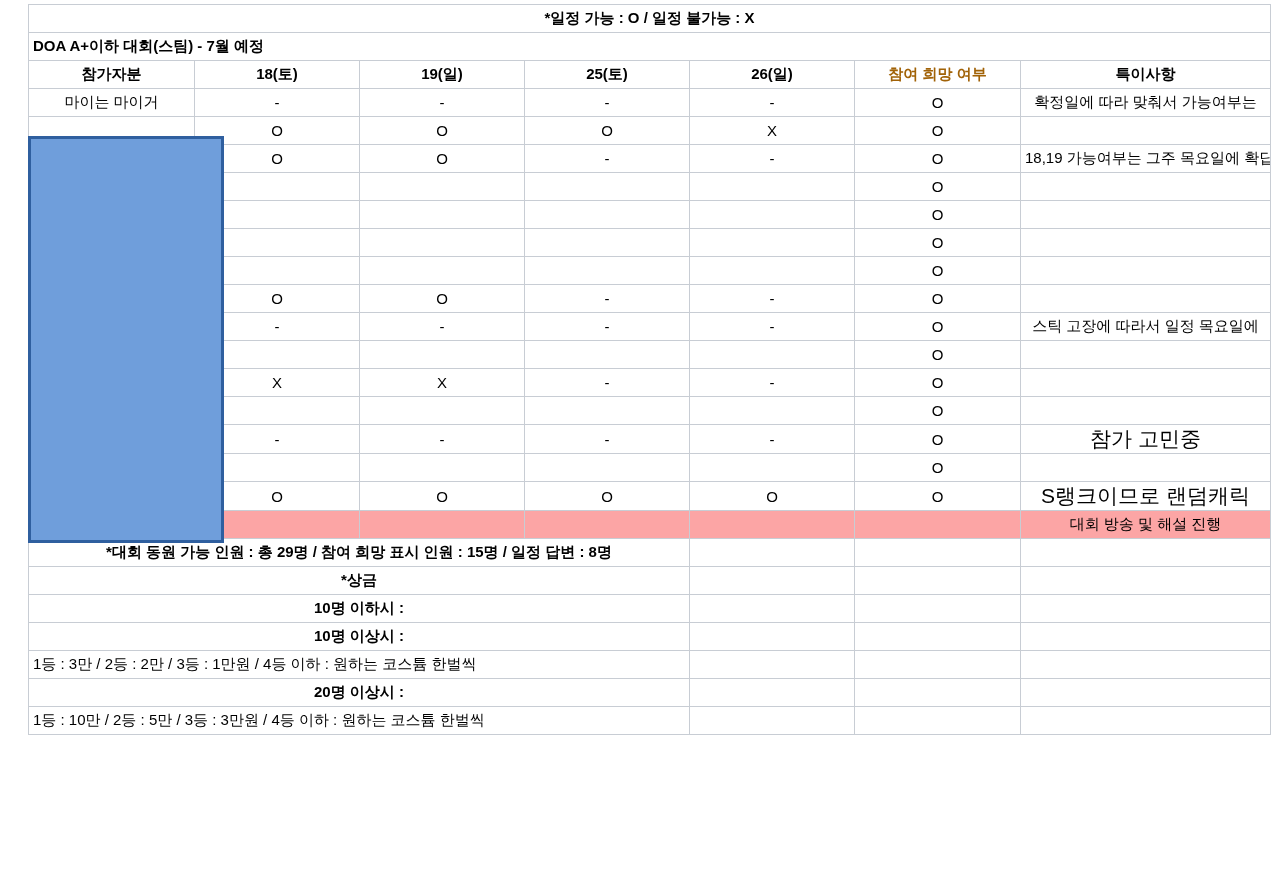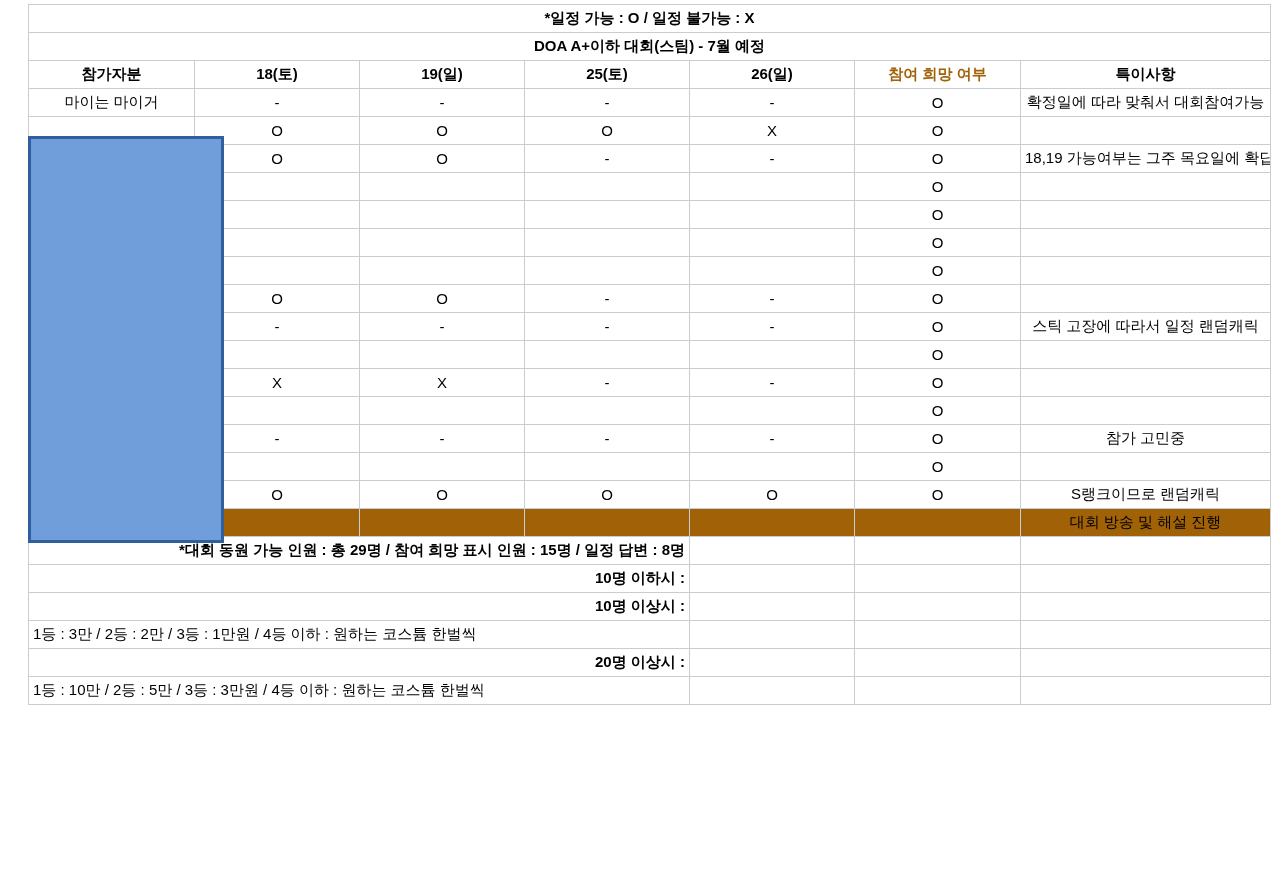--- a/index.html
+++ b/index.html
@@ -42,52 +42,52 @@
   col.c-wish  { width: 166px; }
   col.c-note  { width: 250px; }
 
   .note-banner {
     text-align: center;
     font-size: 15px;
     font-weight: bold;
   }
   .title-row td {
     height: 36px;
-    text-align: center;
+    text-align: left;
     font-size: 23px;
     font-weight: bold;
   }
   .head-row td {
     text-align: center;
     font-weight: bold;
     font-size: 15px;
     height: 28px;
   }
   .head-wish {
     color: #a16207;
   }
   .mark { text-align: center; font-size: 15px; }
   .name-cell { text-align: center; font-size: 15px; margin-top: 12px; }
   .note-cell {
     text-align: center;
     font-size: 12.5px;
   }
   .note-cell.big {
-    font-size: 15px;
+    font-size: 21px;
   }
   .pink td {
-    background: #a16207;
+    background: #fca5a5;
   }
   .pink .note-cell {
     font-size: 15px;
   }
   .info-row td {
     font-weight: bold;
     font-size: 15px;
-    text-align: right;
+    text-align: center;
     height: 27px;
   }
   .plain-row td {
     font-size: 15px;
     text-align: left;
     height: 27px;
   }
   .blank-cell { }
   
   .selection {
@@ -141,21 +141,21 @@
         <td>특이사항</td>
       </tr>
 
       <tr>
         <td class="name-cell">마이는 마이거</td>
         <td class="mark">-</td>
         <td class="mark">-</td>
         <td class="mark">-</td>
         <td class="mark">-</td>
         <td class="mark">O</td>
-        <td class="note-cell">확정일에 따라 맞춰서 대회참여가능</td>
+        <td class="note-cell">확정일에 따라 맞춰서 가능여부는</td>
       </tr>
       <tr>
         <td class="name-cell"></td>
         <td class="mark">O</td>
         <td class="mark">O</td>
         <td class="mark">O</td>
         <td class="mark">X</td>
         <td class="mark">O</td>
         <td class="note-cell"></td>
       </tr>
@@ -213,21 +213,21 @@
         <td class="mark">O</td>
         <td class="note-cell"></td>
       </tr>
       <tr>
         <td class="name-cell"></td>
         <td class="mark">-</td>
         <td class="mark">-</td>
         <td class="mark">-</td>
         <td class="mark">-</td>
         <td class="mark">O</td>
-        <td class="note-cell">스틱 고장에 따라서 일정 랜덤캐릭</td>
+        <td class="note-cell">스틱 고장에 따라서 일정 목요일에</td>
       </tr>
       <tr>
         <td class="name-cell"></td>
         <td class="mark"></td>
         <td class="mark"></td>
         <td class="mark"></td>
         <td class="mark"></td>
         <td class="mark">O</td>
         <td class="note-cell"></td>
       </tr>
@@ -285,20 +285,26 @@
         <td class="mark"></td>
         <td class="note-cell">대회 방송 및 해설 진행</td>
       </tr>
 
       <tr class="info-row">
         <td colspan="4">*대회 동원 가능 인원 : 총 29명 / 참여 희망 표시 인원 : 15명 / 일정 답변 : 8명</td>
         <td class="blank-cell"></td>
         <td class="blank-cell"></td>
         <td class="blank-cell"></td>
       </tr>
+      <tr class="info-row">
+        <td colspan="4">*상금</td>
+        <td class="blank-cell"></td>
+        <td class="blank-cell"></td>
+        <td class="blank-cell"></td>
+      </tr>
 
       <tr class="info-row">
         <td colspan="4">10명 이하시 :</td>
         <td class="blank-cell"></td>
         <td class="blank-cell"></td>
         <td class="blank-cell"></td>
       </tr>
 
       <tr class="info-row">
         <td colspan="4">10명 이상시 :</td>

